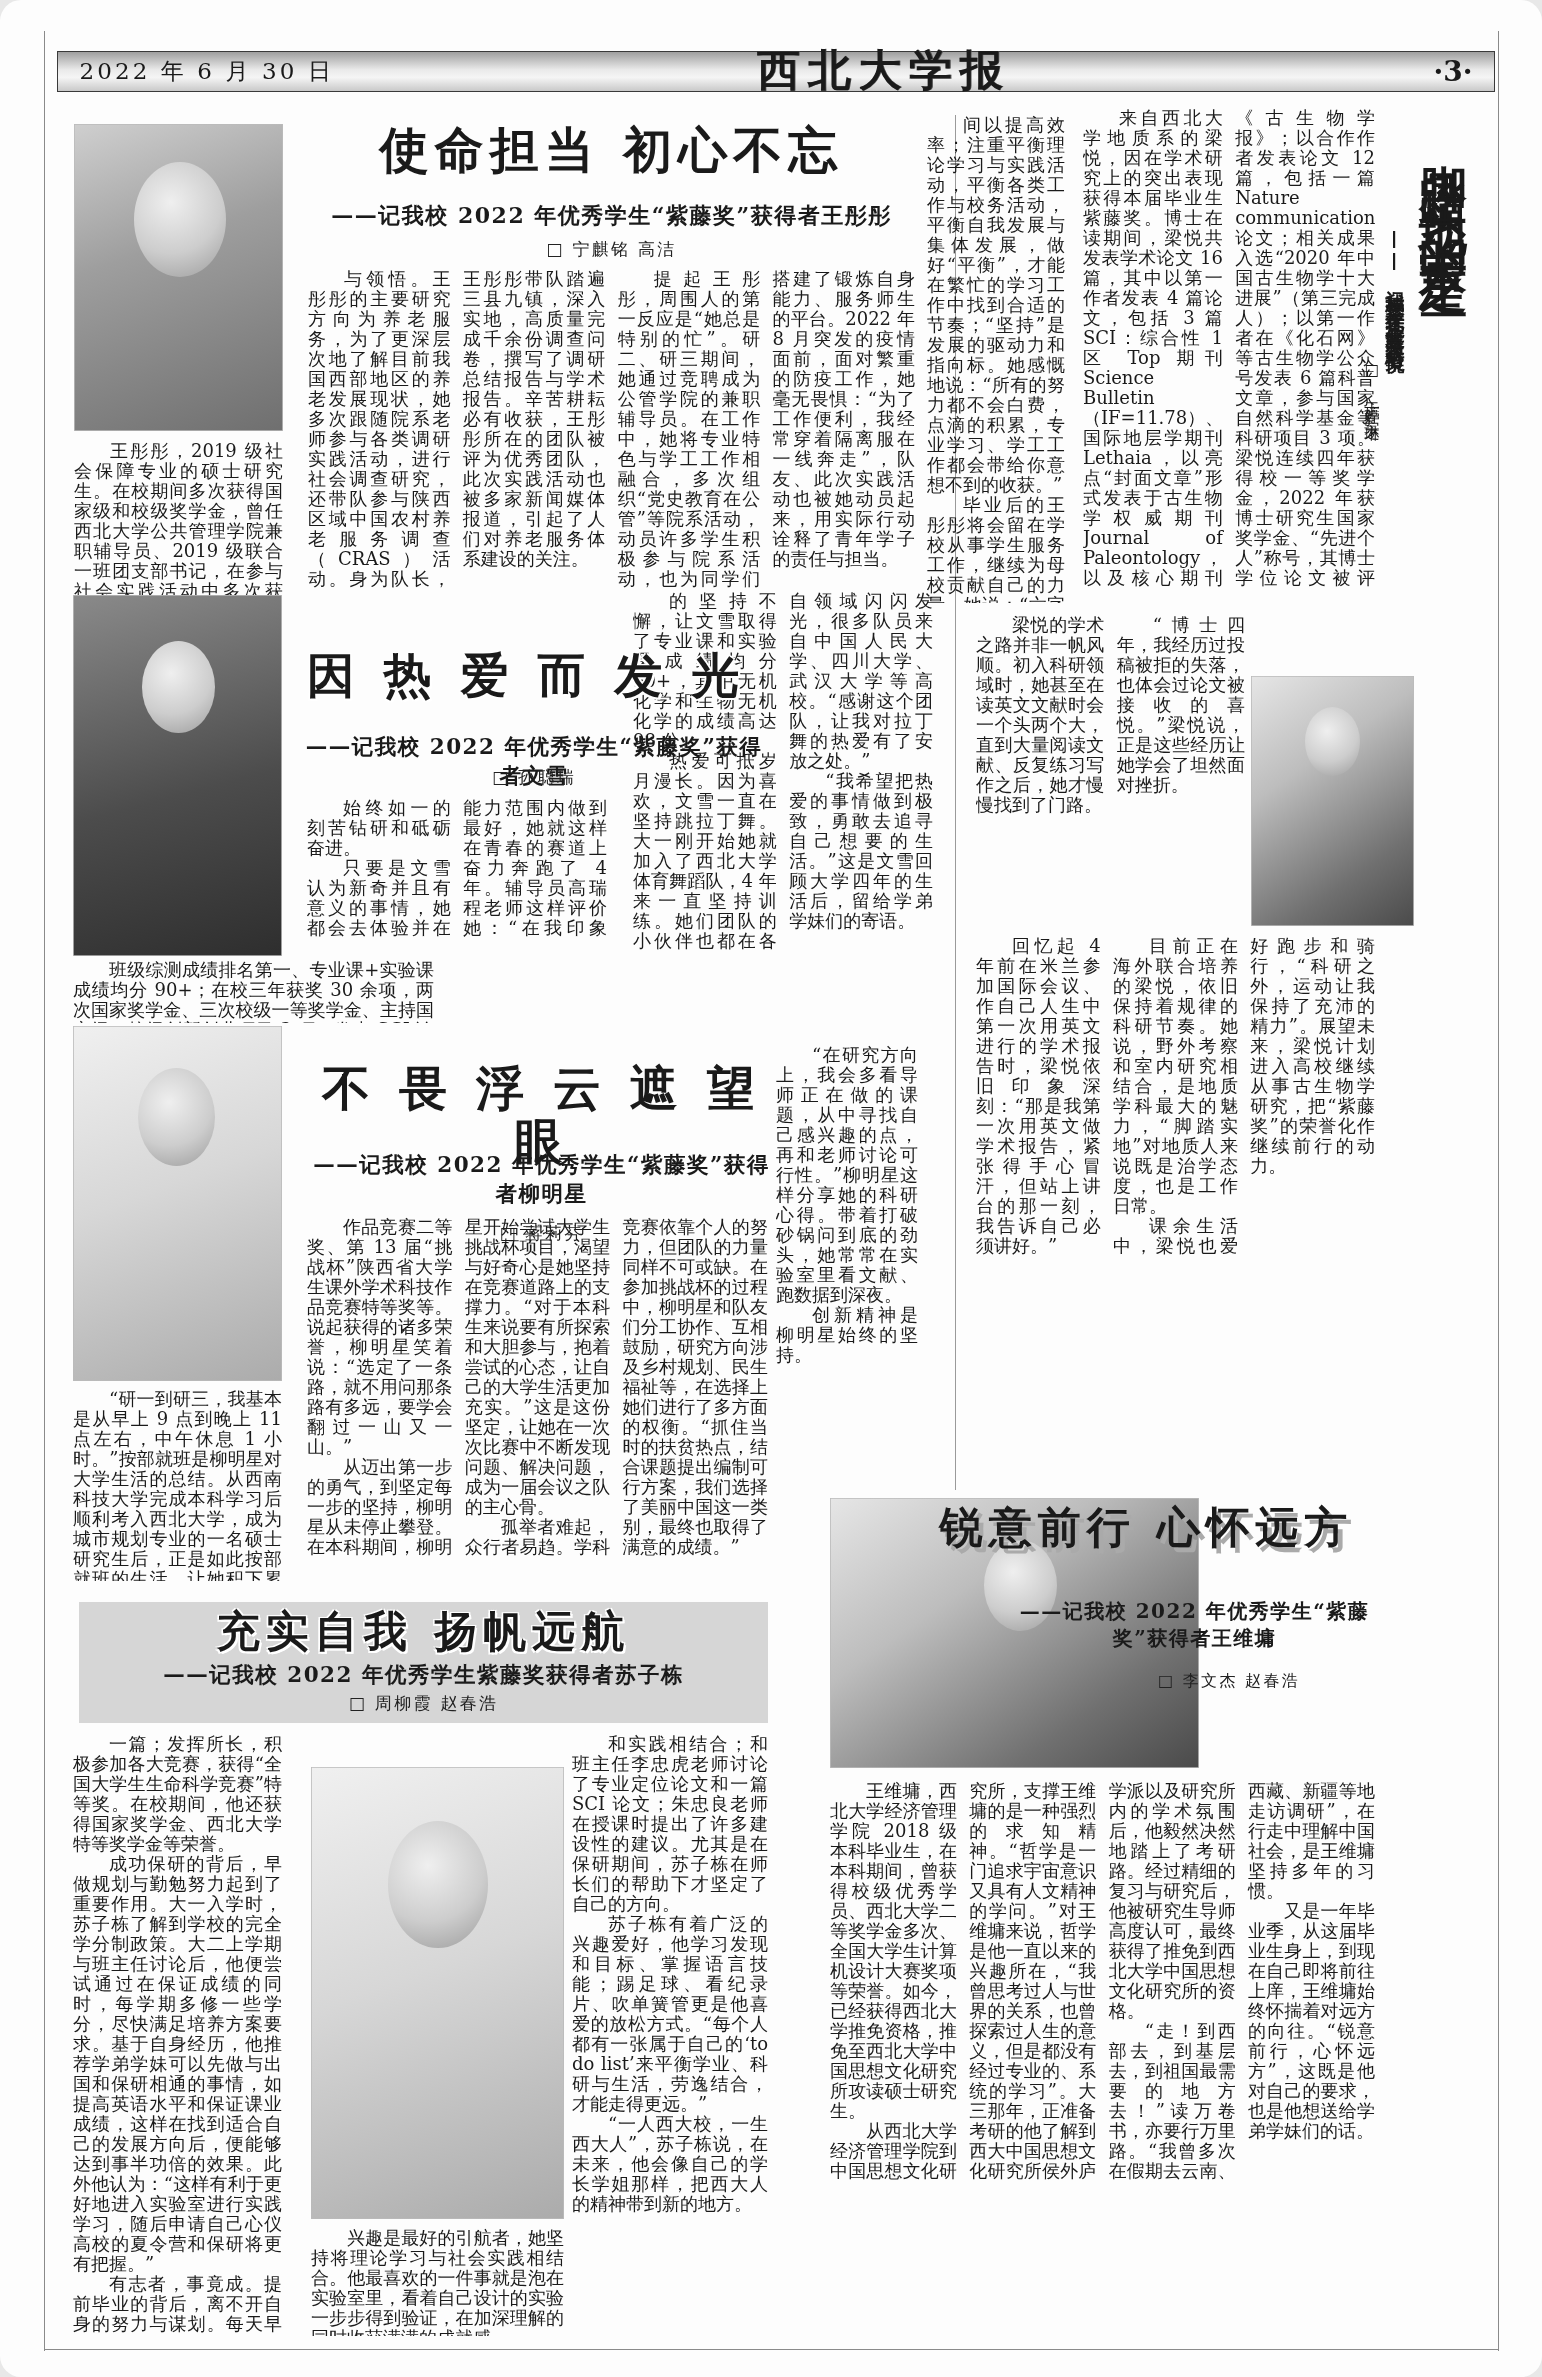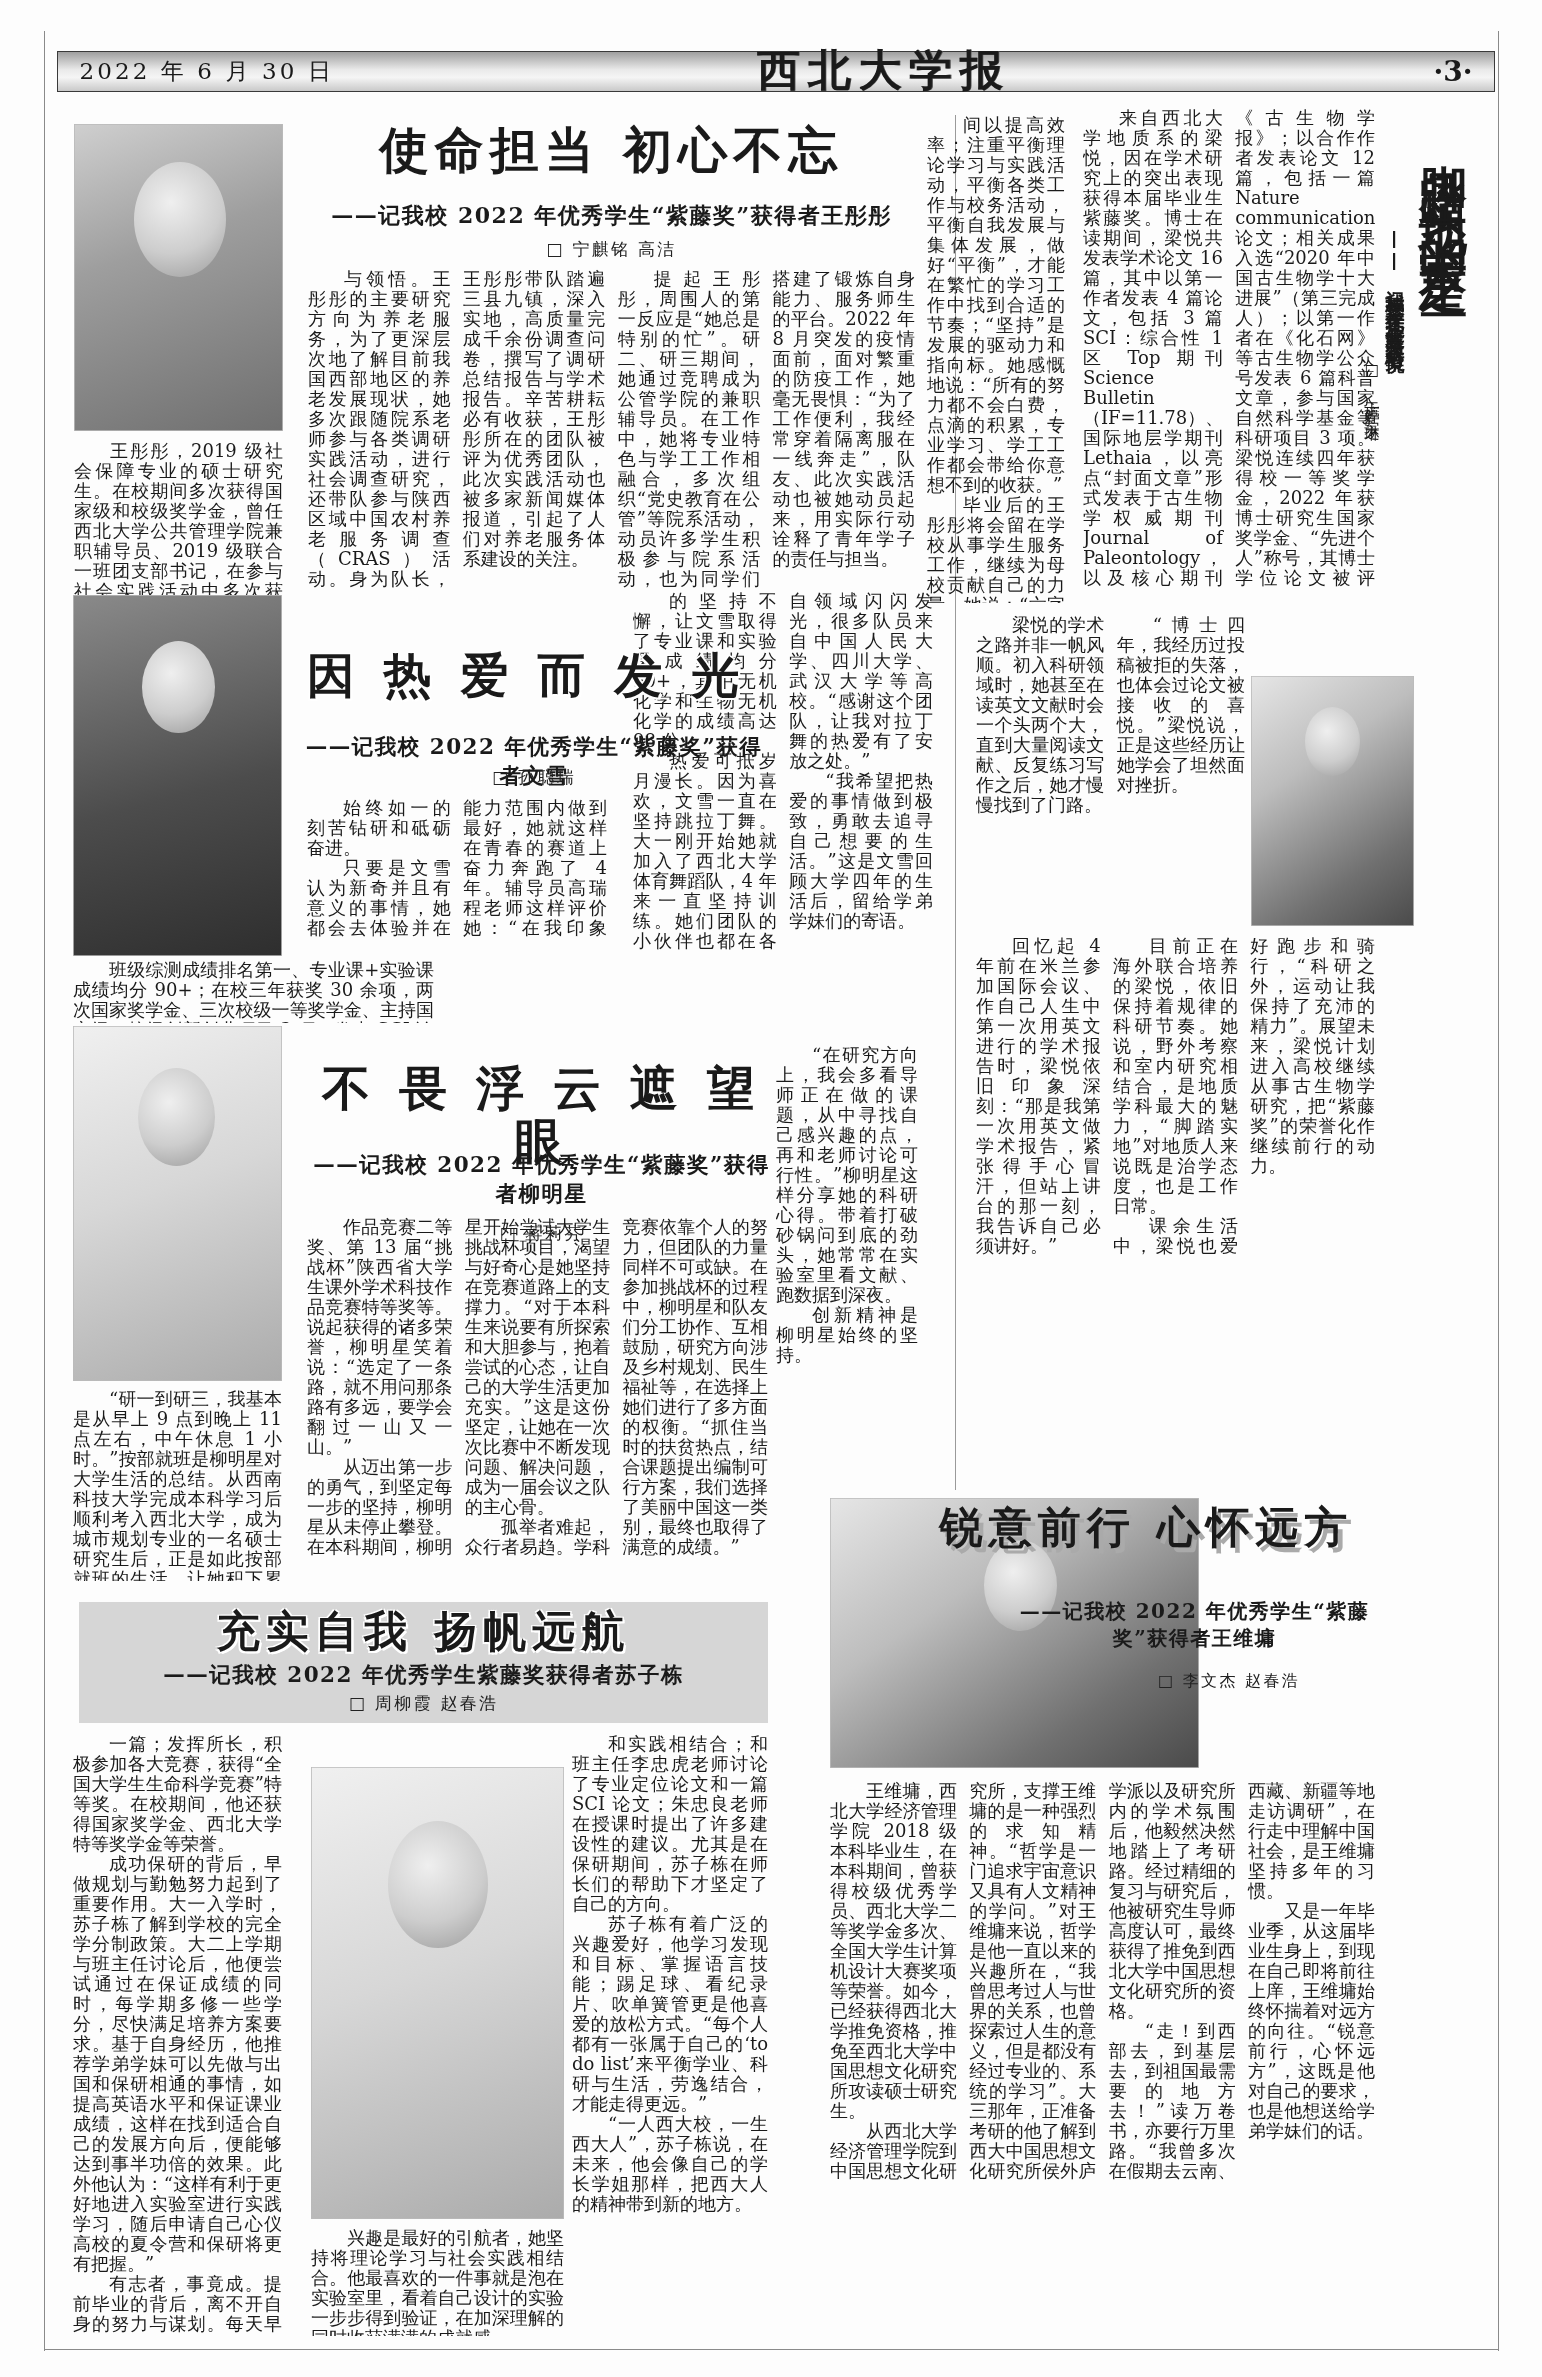--- a/index.html
+++ b/index.html
@@ -1,17 +1,17 @@
 <!DOCTYPE html>
 <html style="font-size:12.3px"><head>
 <meta charset="utf-8">
 <style>
   html,body{margin:0;padding:0;background:#e8e8e8;}
   #page{position:relative;width:1542px;height:2377px;background:#fdfdfd;margin:0 auto;
-        font-family:"DejaVu Serif","Liberation Serif",serif;color:#1a1a1a;overflow:hidden;}
+        font-family:"DejaVu Serif","Liberation Serif",serif;color:#1a1a1a;overflow:hidden;border-radius:21px;}
   .abs{position:absolute;}
   
   .vrule{position:absolute;width:0.8px;background:#8a8a8a;}
   .hrule{position:absolute;height:0.8px;background:#8a8a8a;}
   
   #masthead-band{left:57px;top:51px;width:1438px;height:41px;border:1.5px solid #3a3a3a;
      background:linear-gradient(180deg,#9f9f9f 0%,#e9e9e9 45%,#f5f5f5 65%,#c9c9c9 100%);
      display:flex;align-items:center;justify-content:space-between;box-sizing:border-box;padding:0 21.5px;}
   #date{font-size:23px;letter-spacing:3.1px;}
   #masthead{font-size:43px;font-weight:bold;letter-spacing:7.7px;transform:translateY(-1.5px);

